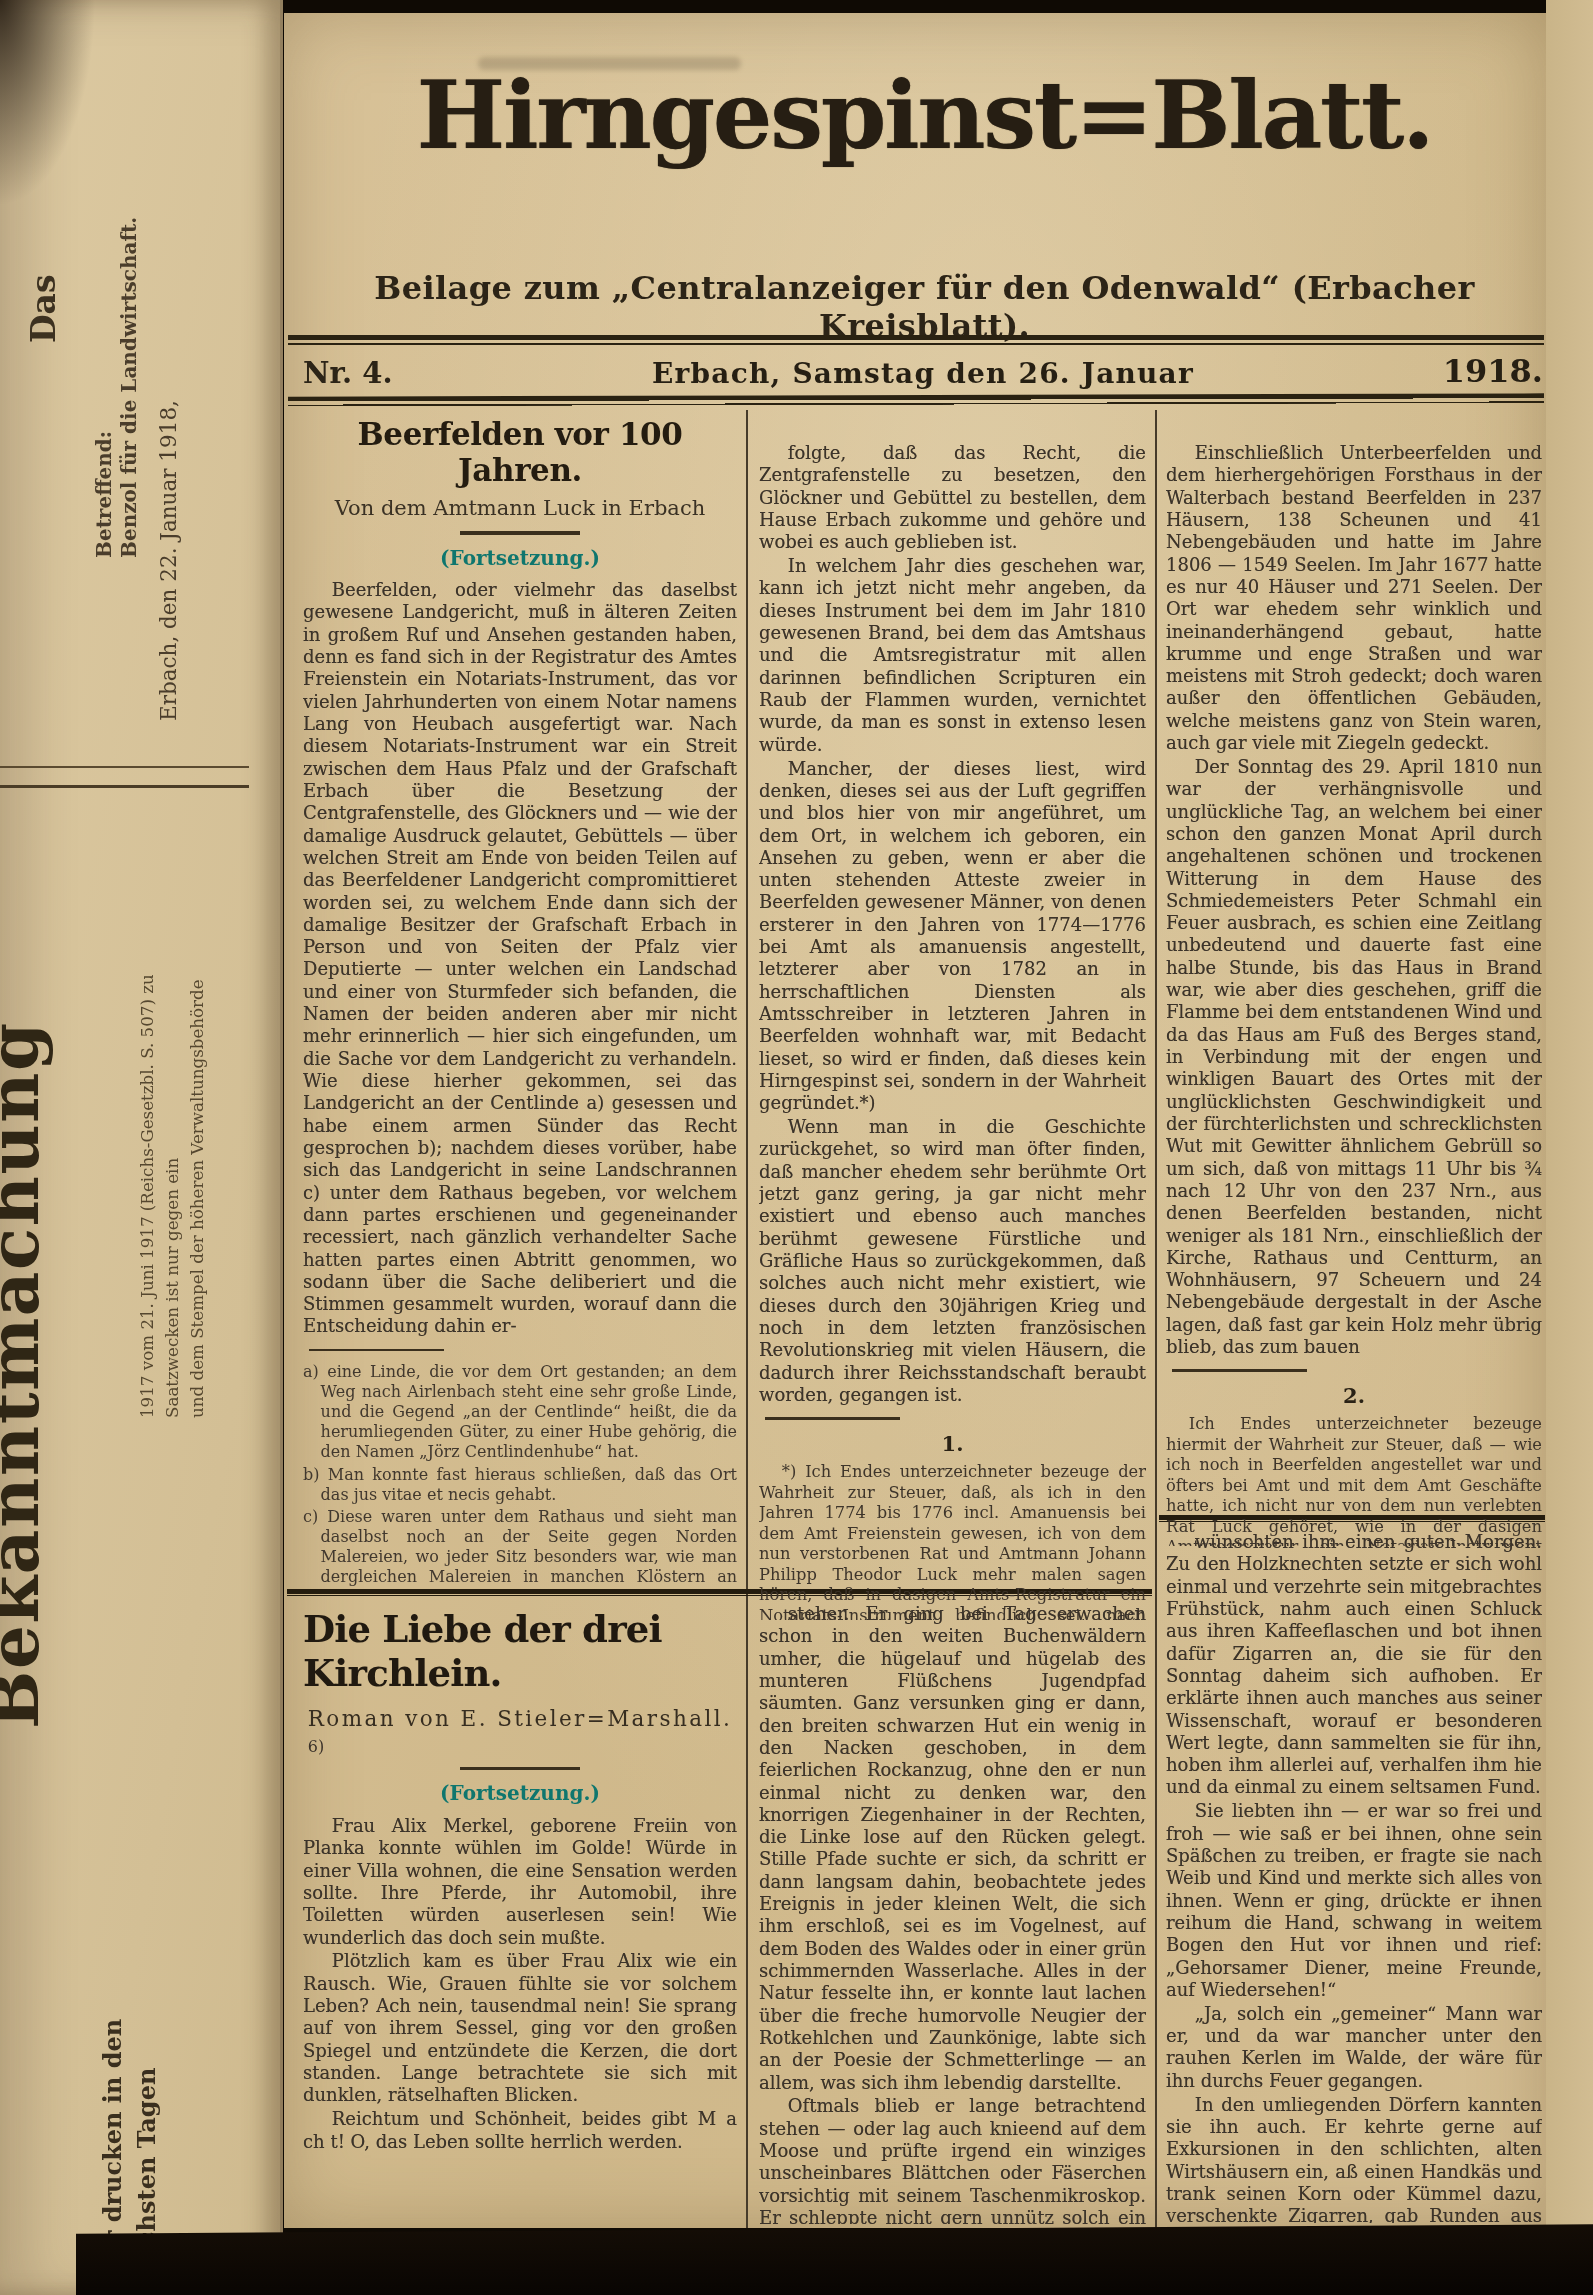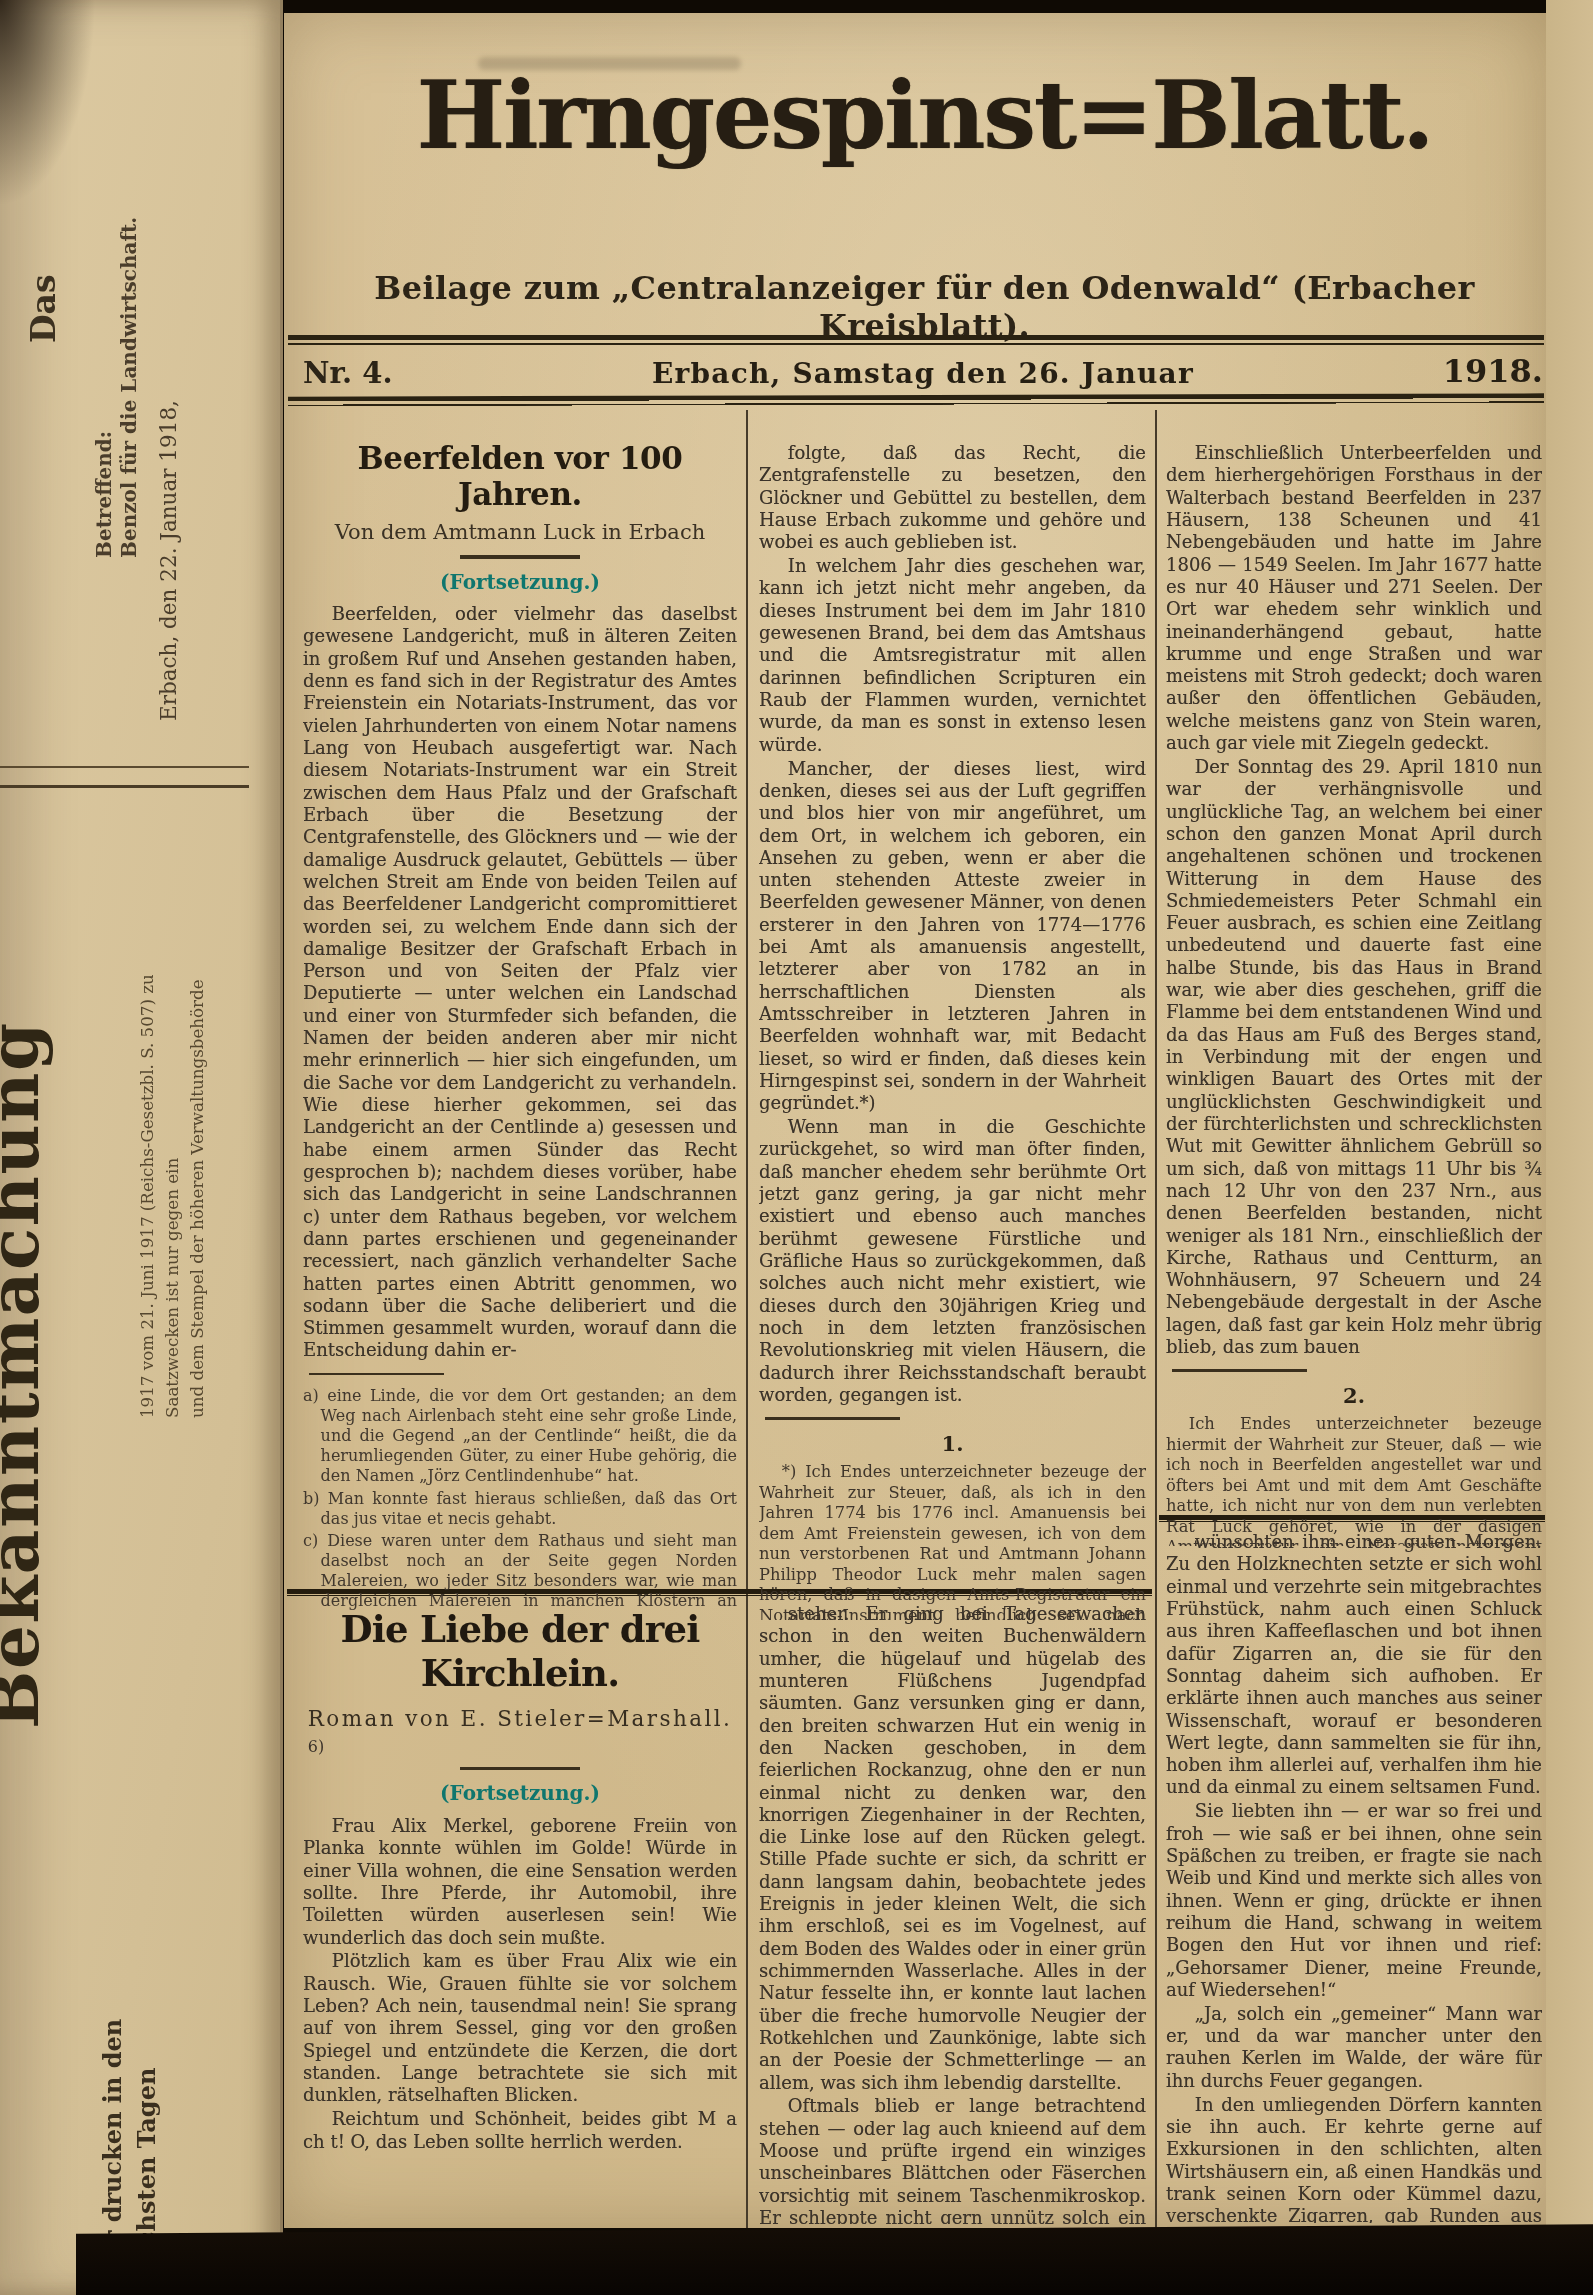--- a/index.html
+++ b/index.html
@@ -81,21 +81,21 @@
     font-size:18px;line-height:1.24;text-align:justify;color:#3b332a;
     margin:0 0 1.6px;text-indent:1.6em;
     text-shadow:0 0 0.4px rgba(45,35,20,.5);
   }
   .foot-p{
     font-size:16px;line-height:1.25;text-align:justify;color:#41382e;
     margin:0 0 2.4px;padding-left:1.1em;text-indent:-1.1em;
   }
   .fn-p{font-size:16.3px;line-height:1.26;text-align:justify;color:#3e352b;margin:0 0 3.2px;text-indent:1.4em;}
   .sec-head{font-size:21px;font-weight:bold;text-align:center;color:#2a2215;margin:8px 0 6.4px;}
-  .a2-title{font-size:37px;font-weight:bold;text-align:center;color:#201910;margin:4.8px 0 11px;letter-spacing:-0.8px;}
+  .a2-title{font-size:37px;font-weight:bold;text-align:left;color:#201910;margin:4.8px 0 11px;letter-spacing:-0.8px;}
   .a2-byline{font-size:21.5px;text-align:center;color:#362d20;letter-spacing:2.4px;margin:0 0 6.4px;}
   .part-no{font-size:16px;color:#3c332a;margin:0 0 0 4.8px;}
   .pad-top{padding-top:32px;}
   
   .rot{position:absolute;transform:rotate(-90deg);transform-origin:left top;white-space:nowrap;color:#4a3d2b;}
   .m-betreff{left:92px;top:558px;font-size:20px;font-weight:bold;line-height:1.25;}
   .m-date{left:156px;top:721px;font-size:21.5px;}
   .m-das{left:24px;top:343px;font-size:33px;font-weight:bold;color:#3c3120;}
   .m-law{left:135px;top:1418px;font-size:16.7px;line-height:1.5;color:#55472f;}
   .m-announce{left:-27px;top:1729px;font-size:69px;font-weight:bold;color:#2f2615;letter-spacing:1.6px;}
@@ -140,21 +140,21 @@
   <div class="date-center">Erbach, Samstag den 26. Januar</div>
   <div class="year">1918.</div>
 </div>
 <div class="dbl-rule ruleB"></div>
 
 <div class="vdiv vdiv1"></div>
 <div class="vdiv vdiv2"></div>
 <div class="hrule-heavy sep12"></div>
 <div class="hrule-heavy sep3"></div>
 
-<div class="col" style="left:303px;top:434px;width:434px;height:1178px;">
+<div class="col" style="left:303px;top:410px;width:434px;height:1178px;">
   <h1 class="a1-title">Beerfelden vor 100 Jahren.</h1>
   <div class="byline">Von dem Amtmann Luck in Erbach</div>
   <div class="mini-rule"></div>
   <div class="forts">(Fortsetzung.)</div>
   <div>
       <p class="body-p">Beerfelden, oder vielmehr das daselbst gewesene Landgericht, muß in älteren Zeiten in großem Ruf und Ansehen gestanden haben, denn es fand sich in der Registratur des Amtes Freienstein ein Notariats-Instrument, das vor vielen Jahrhunderten von einem Notar namens Lang von Heubach ausgefertigt war. Nach diesem Notariats-Instrument war ein Streit zwischen dem Haus Pfalz und der Grafschaft Erbach über die Besetzung der Centgrafenstelle, des Glöckners und — wie der damalige Ausdruck gelautet, Gebüttels — über welchen Streit am Ende von beiden Teilen auf das Beerfeldener Landgericht compromittieret worden sei, zu welchem Ende dann sich der damalige Besitzer der Grafschaft Erbach in Person und von Seiten der Pfalz vier Deputierte — unter welchen ein Landschad und einer von Sturmfeder sich befanden, die Namen der beiden anderen aber mir nicht mehr erinnerlich — hier sich eingefunden, um die Sache vor dem Landgericht zu verhandeln. Wie diese hierher gekommen, sei das Landgericht an der Centlinde a) gesessen und habe einem armen Sünder das Recht gesprochen b); nachdem dieses vorüber, habe sich das Landgericht in seine Landschrannen c) unter dem Rathaus begeben, vor welchem dann partes erschienen und gegeneinander recessiert, nach gänzlich verhandelter Sache hatten partes einen Abtritt genommen, wo sodann über die Sache deliberiert und die Stimmen gesammelt wurden, worauf dann die Entscheidung dahin er-</p>
     </div>
   <div class="mini-rule left"></div>
   <div>
       <p class="foot-p">a) eine Linde, die vor dem Ort gestanden; an dem Weg nach Airlenbach steht eine sehr große Linde, und die Gegend „an der Centlinde“ heißt, die da herumliegenden Güter, zu einer Hube gehörig, die den Namen „Jörz Centlindenhube“ hat.</p>

